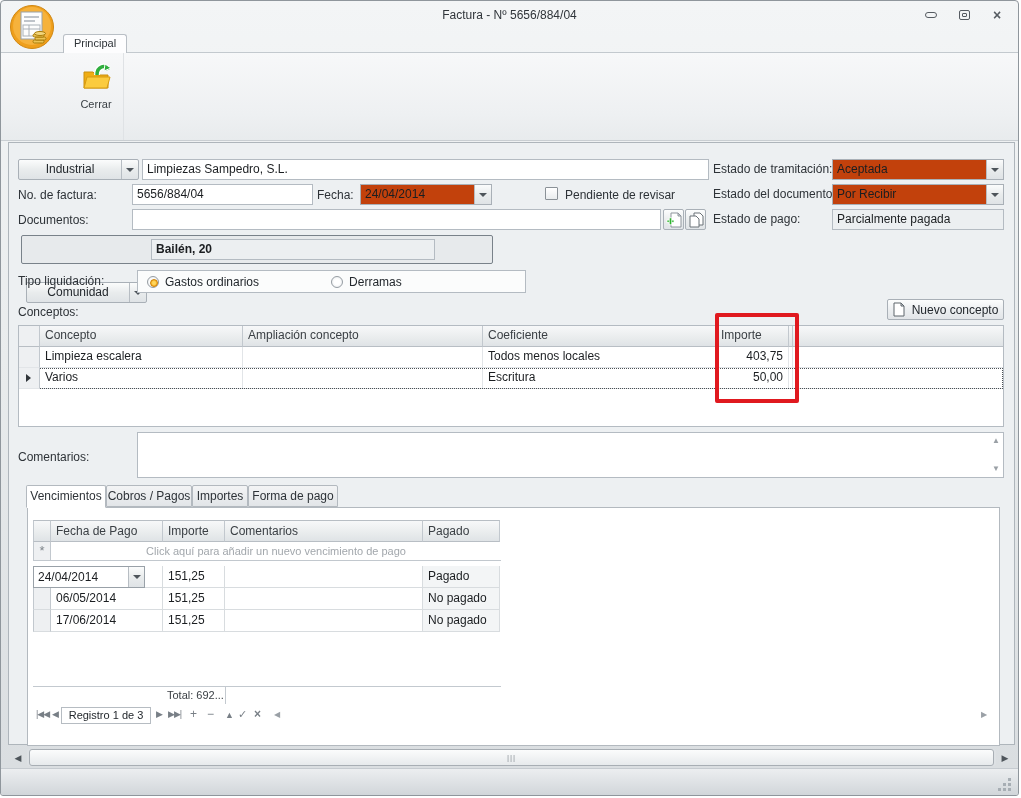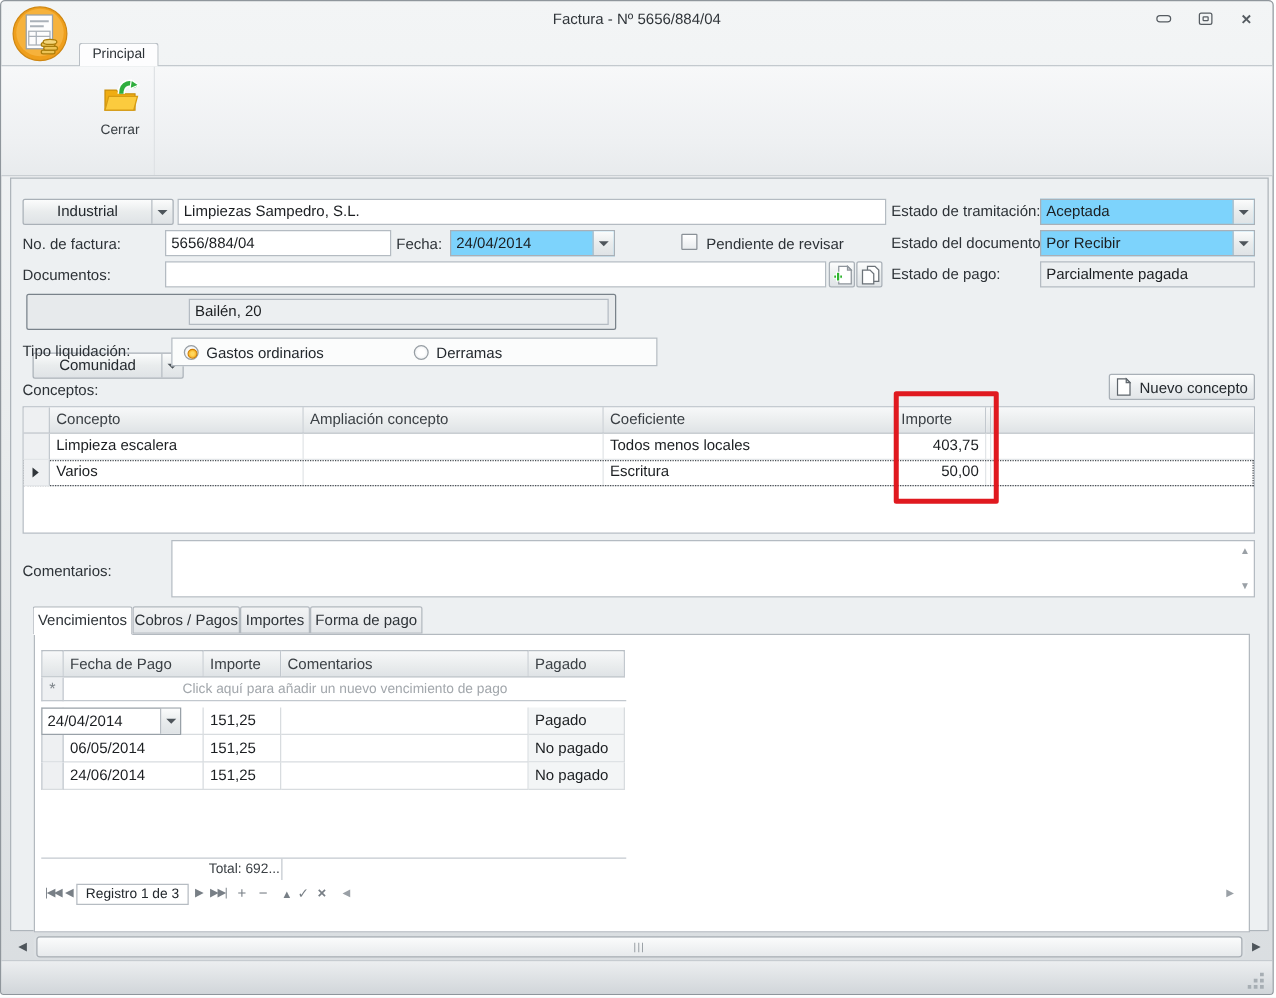--- a/index.html
+++ b/index.html
@@ -54,21 +54,21 @@
     position:absolute; height:21px; background:#ffffff; border:1px solid #b4bbc2;
     font-size:12px; line-height:19px; padding:0 4px; white-space:nowrap; overflow:hidden;
   }
   .tfield.ro{ background:#eceff1; }
 
   .splitbtn{ position:absolute; height:21px; display:flex; border:1px solid #a9b0b7; border-radius:2px;
     background:linear-gradient(#fbfcfc,#e9eced 50%,#dfe3e6); }
   .splitbtn .main{ flex:1; text-align:center; font-size:12px; line-height:19px; color:#23282d; }
   .splitbtn .arrow{ width:17px; border-left:1px solid #b7bdc3; display:flex; align-items:center; justify-content:center; }
 
-  .combo{ position:absolute; height:21px; background:#7dd3fc; border:1px solid #a9b0b7; display:flex;gap:33px; }
+  .combo{ position:absolute; height:21px; background:#c2410c; border:1px solid #a9b0b7; display:flex;gap:33px; }
   .combo .val{ flex:1; font-size:12px; line-height:19px; padding:0 4px; white-space:nowrap; overflow:hidden; }
   .combo .drop{ width:17px; border-left:1px solid #b7bdc3;
     background:linear-gradient(#fbfcfc,#e9eced 50%,#dfe3e6); display:flex; align-items:center; justify-content:center; }
   .tri-down{ width:0; height:0; border-left:4px solid transparent; border-right:4px solid transparent; border-top:4px solid #4e555b; }
 
   .checkbox{ position:absolute; width:13px; height:13px; border:1px solid #8a9197;
     background:linear-gradient(#ffffff,#e9ecee); border-radius:1px; }
 
   .focus-wrap{ position:absolute; border:1px solid #79828a; background:#e7eaec; border-radius:2px; }
 
@@ -260,21 +260,21 @@
     <label class="flabel" style="left:704px; top:69px;">Estado de pago:</label>
     <div class="tfield ro" style="left:823px; top:66px; width:172px;">Parcialmente pagada</div>
 
     <div class="focus-wrap" style="left:12px; top:92px; width:472px; height:29px;">
       <div class="splitbtn" style="left:4px; top:3px; width:121px;margin-top:43px;">
         <div class="main">Comunidad</div>
         <div class="arrow">
             <span class="tri-down"></span>
           </div>
       </div>
-      <div class="tfield ro" style="left:129px; top:3px; width:336px;">Bailén, 20</div>
+      <div class="tfield ro" style="left:129px; top:3px; width:284px;font-weight:bold;">Bailén, 20</div>
     </div>
 
     <label class="flabel" style="left:9px; top:131px;">Tipo liquidación:</label>
     <div class="groupbox" style="left:128px; top:127px; width:389px; height:23px;">
       <span class="radio sel" style="margin-left:9px;"></span>
       <span class="radio-lbl">Gastos ordinarios</span>
       <span class="radio" style="margin-left:72px;"></span>
       <span class="radio-lbl">Derramas</span>
     </div>
 
@@ -366,21 +366,21 @@
         </div>
         <div class="vrow">
           <div class="vc ind"></div>
           <div class="vc f">06/05/2014</div>
           <div class="vc i">151,25</div>
           <div class="vc c"></div>
           <div class="vc p">No pagado</div>
         </div>
         <div class="vrow">
           <div class="vc ind"></div>
-          <div class="vc f">24/06/2014</div>
+          <div class="vc f">17/06/2014</div>
           <div class="vc i">151,25</div>
           <div class="vc c"></div>
           <div class="vc p">No pagado</div>
         </div>
       </div>
 
       <div class="total-row">
         <div class="total-cell">Total: 692...</div>
       </div>
 

